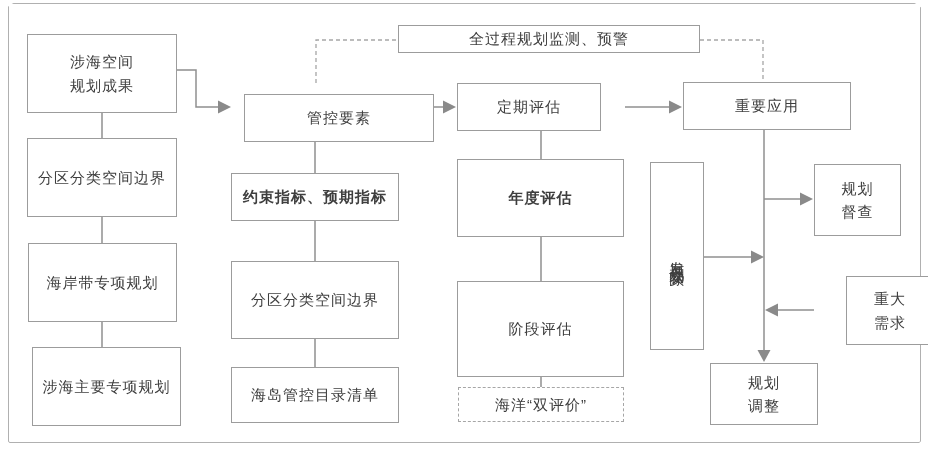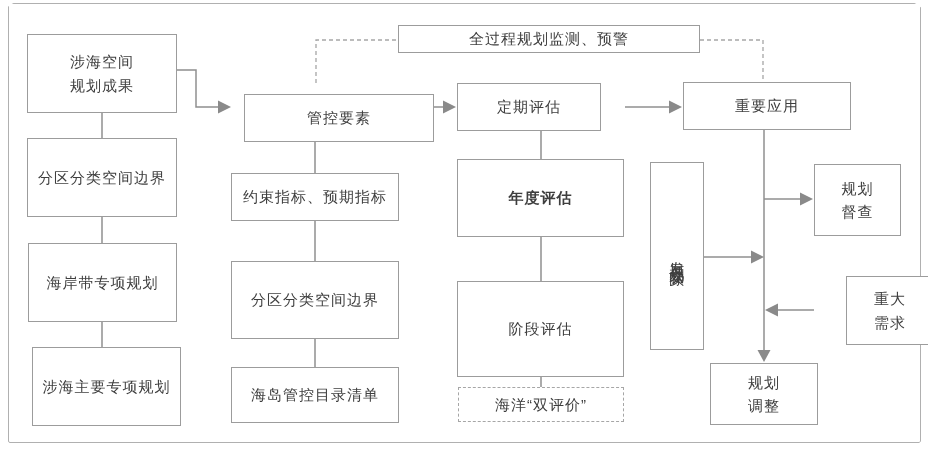--- a/index.html
+++ b/index.html
@@ -66,21 +66,21 @@
   <div class="box" style="left:27px;top:34px;width:150px;height:79px;">涉海空间
 规划成果</div>
   <div class="box" style="left:27px;top:138px;width:150px;height:79px;">分区分类空间边界</div>
   <div class="box" style="left:28px;top:243px;width:149px;height:79px;">海岸带专项规划</div>
   <div class="box" style="left:32px;top:347px;width:149px;height:79px;">涉海主要专项规划</div>
 
   <div class="box" style="left:244px;top:83px;width:190px;height:48px;margin-top:11px;">管控要素</div>
   <div class="box" style="left:457px;top:83px;width:144px;height:48px;">定期评估</div>
   <div class="box" style="left:683px;top:82px;width:168px;height:48px;">重要应用</div>
 
-  <div class="box" style="left:231px;top:173px;width:168px;height:48px;">约束指标、预期指标</div>
+  <div class="box" style="left:231px;top:173px;width:168px;height:48px;font-weight:bold;">约束指标、预期指标</div>
   <div class="box" style="left:231px;top:261px;width:168px;height:78px;">分区分类空间边界</div>
   <div class="box" style="left:231px;top:367px;width:168px;height:56px;">海岛管控目录清单</div>
 
   <div class="box" style="left:457px;top:159px;width:167px;height:78px;font-weight:bold;">年度评估</div>
   <div class="box" style="left:457px;top:281px;width:167px;height:96px;">阶段评估</div>
   <div class="box dashed" style="left:458px;top:387px;width:166px;height:35px;">海洋“双评价”</div>
 
   <div class="box vert" style="left:650px;top:162px;width:54px;height:188px;">发展规划实际</div>
   <div class="box" style="left:814px;top:164px;width:87px;height:72px;">规划
 督查</div>

